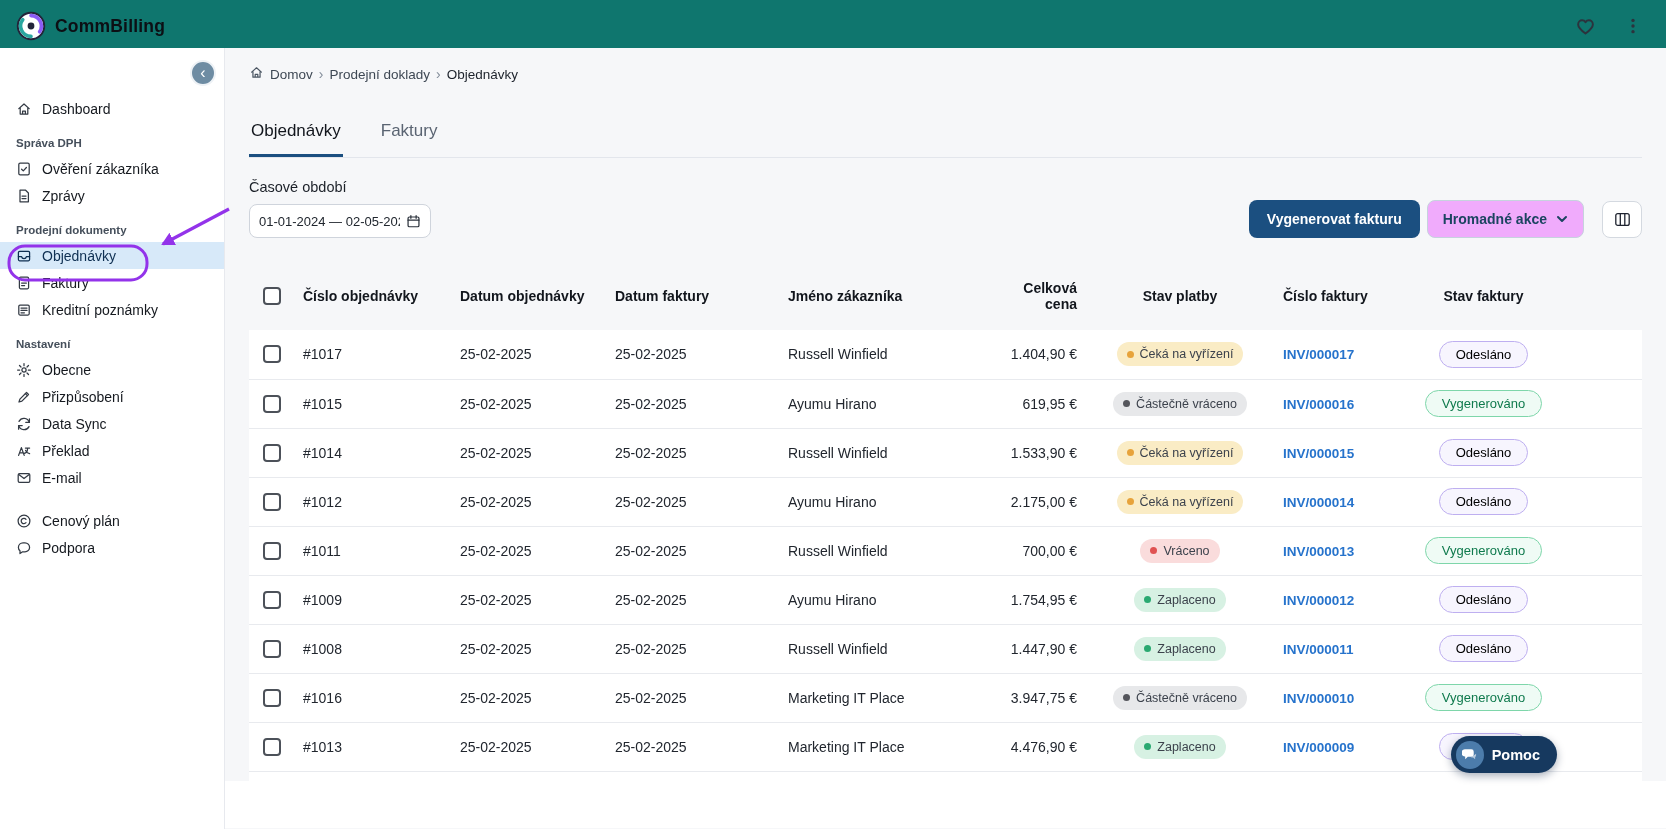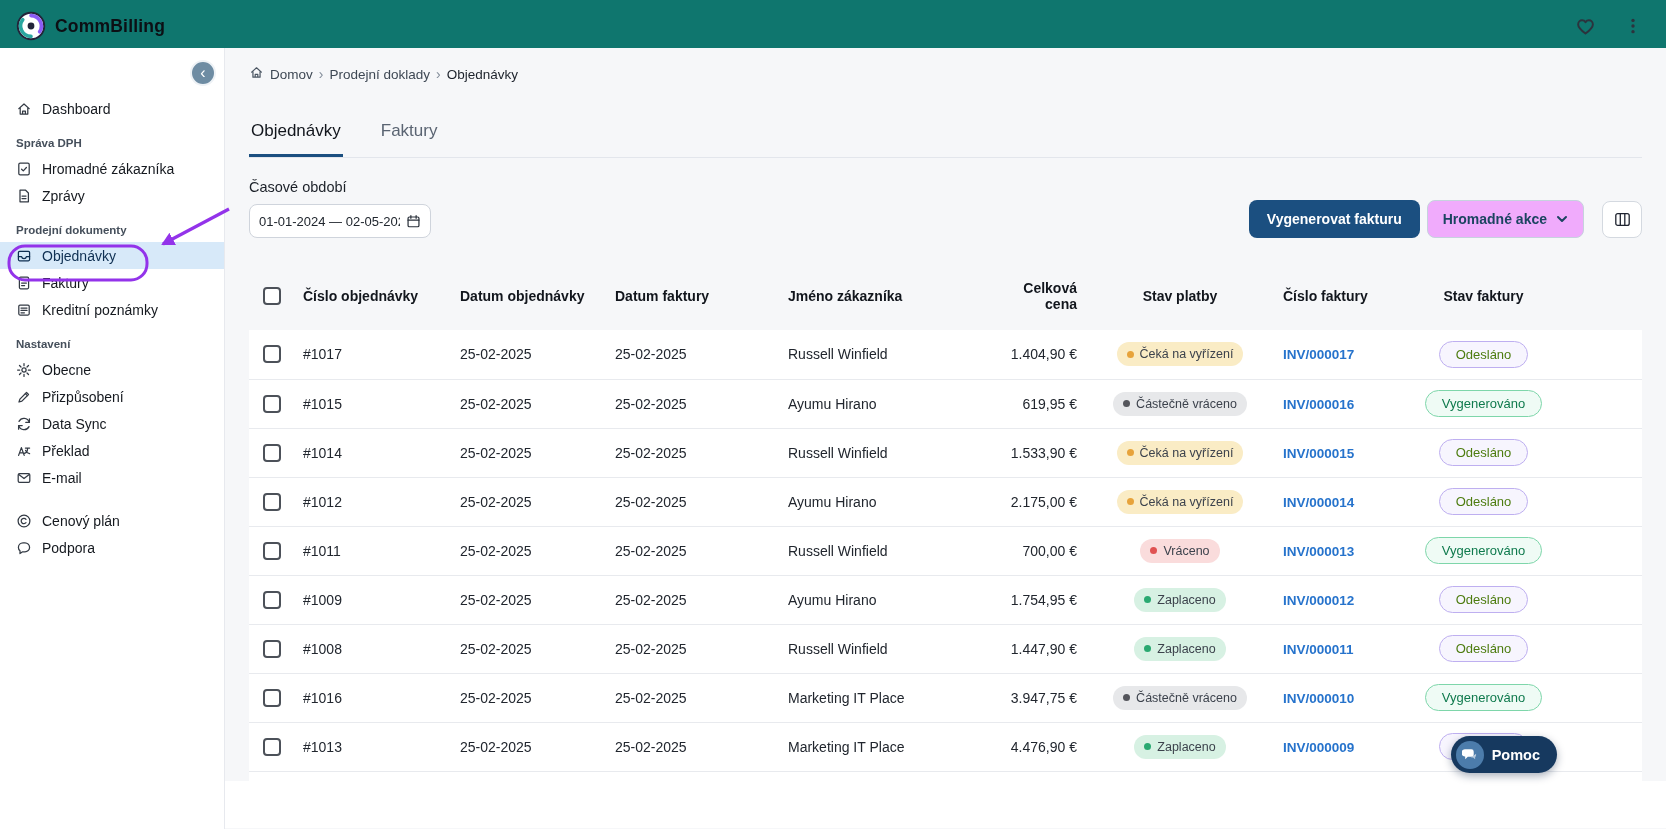--- a/index.html
+++ b/index.html
@@ -90,21 +90,21 @@
   .inv-link{color:#2673cc;font-weight:700;font-size:13.5px;cursor:pointer}
   .pay-badge{display:inline-flex;align-items:center;gap:6px;height:24px;padding:0 10px;
     border-radius:12px;font-size:12.5px;color:#3c424c;white-space:nowrap}
   .pay-badge .dot{width:7px;height:7px;border-radius:50%;flex:none}
   .pay-pending{background:#faecc5}.pay-pending .dot{background:#e7a33b}
   .pay-partial{background:#e7e8ea}.pay-partial .dot{background:#55565c}
   .pay-refunded{background:#fadcdc}.pay-refunded .dot{background:#e05252}
   .pay-paid{background:#d7f1e3}.pay-paid .dot{background:#2aa971}
   .inv-badge{display:inline-block;padding:5px 16px;border-radius:15px;font-size:13px;
     font-weight:500;border:1px solid;white-space:nowrap}
-  .inv-sent{color:#4d7c0f;border-color:#beaff0;background:#f7f5fe}
+  .inv-sent{color:#000000;border-color:#beaff0;background:#f7f5fe}
   .inv-generated{color:#0f7a4d;border-color:#7ed6aa;background:#effbf5}
 
   .bottom-strip{height:47px;background:#fff;margin:0 -24px}
 
   
   .help-btn{position:absolute;right:109px;bottom:56px;height:37px;background:#16395f;
     border-radius:19px;display:flex;align-items:center;gap:8px;padding:0 17px 0 5px;color:#fff;
     font-size:14.5px;font-weight:600;cursor:pointer;box-shadow:0 3px 8px rgba(10,30,60,.35);z-index:40;border:none;font-family:inherit}
   .help-ic{width:28px;height:28px;border-radius:50%;background:#4c7cab;display:flex;
     align-items:center;justify-content:center}
@@ -164,21 +164,21 @@
           <span class="side-label">Dashboard</span>
         </div>
         <div class="side-sec">Správa DPH</div>
         <div class="side-item">
           <span class="side-ic">
             <svg viewBox="0 0 16 16">
               <rect x="2.8" y="2.2" width="10.4" height="11.6" rx="1.4"></rect>
               <path d="m5.6 8.2 1.7 1.7 3.1-3.4"></path>
             </svg>
           </span>
-          <span class="side-label">Hromadné zákazníka</span>
+          <span class="side-label">Ověření zákazníka</span>
         </div>
         <div class="side-item">
           <span class="side-ic">
             <svg viewBox="0 0 16 16">
               <path d="M4 2.2h5.6L12.4 5v8.8H4z"></path>
               <path d="M6 8h4M6 10.5h4"></path>
             </svg>
           </span>
           <span class="side-label">Zprávy</span>
         </div>

